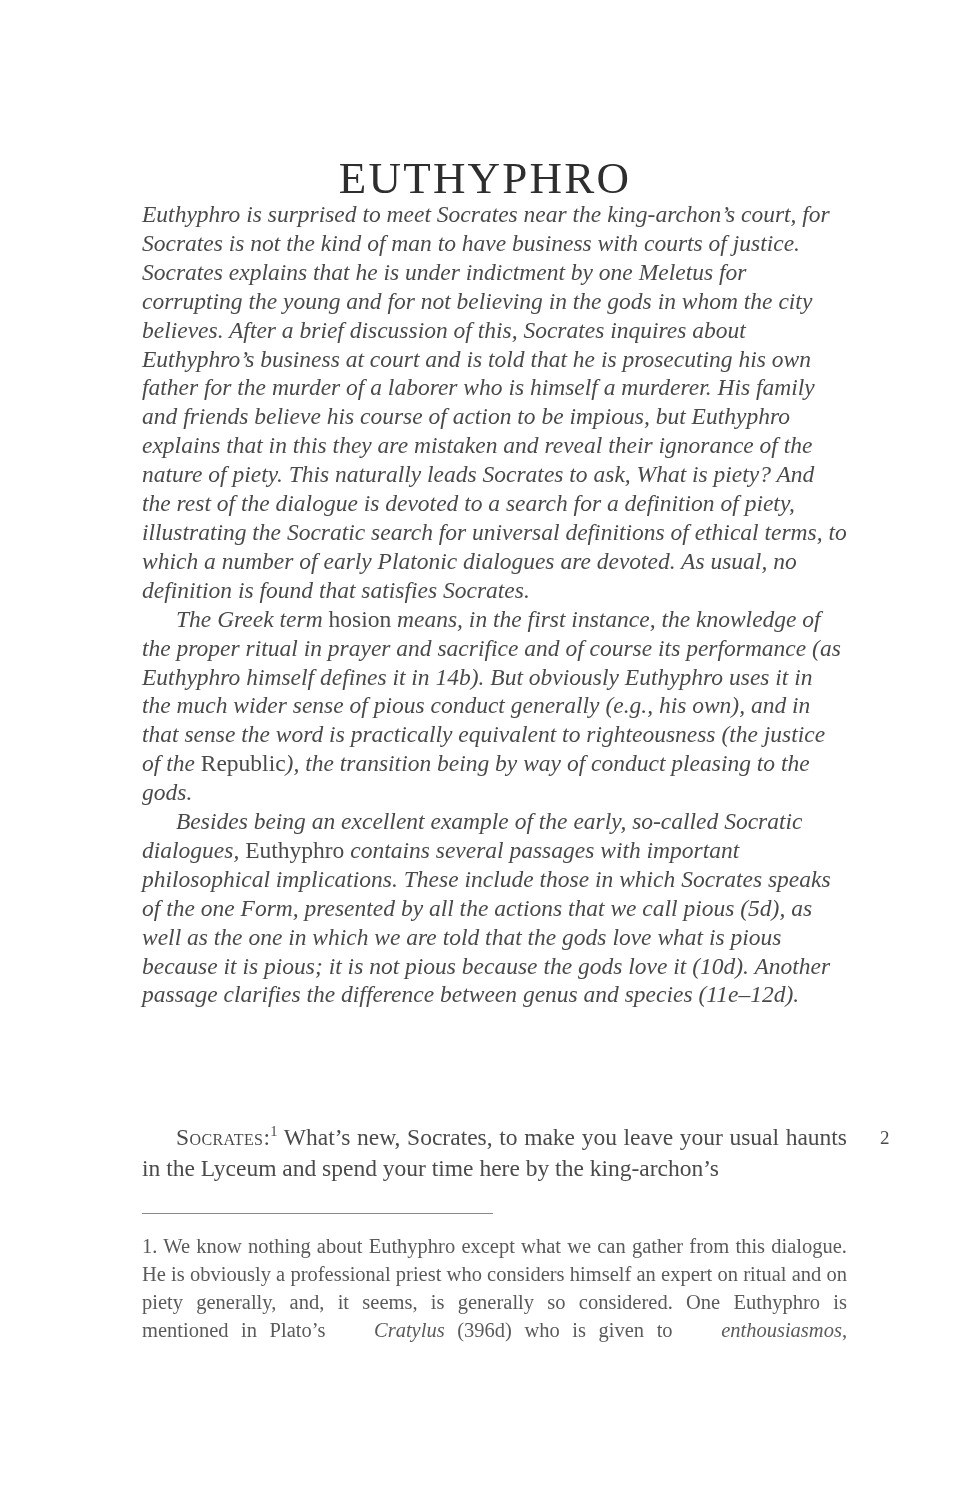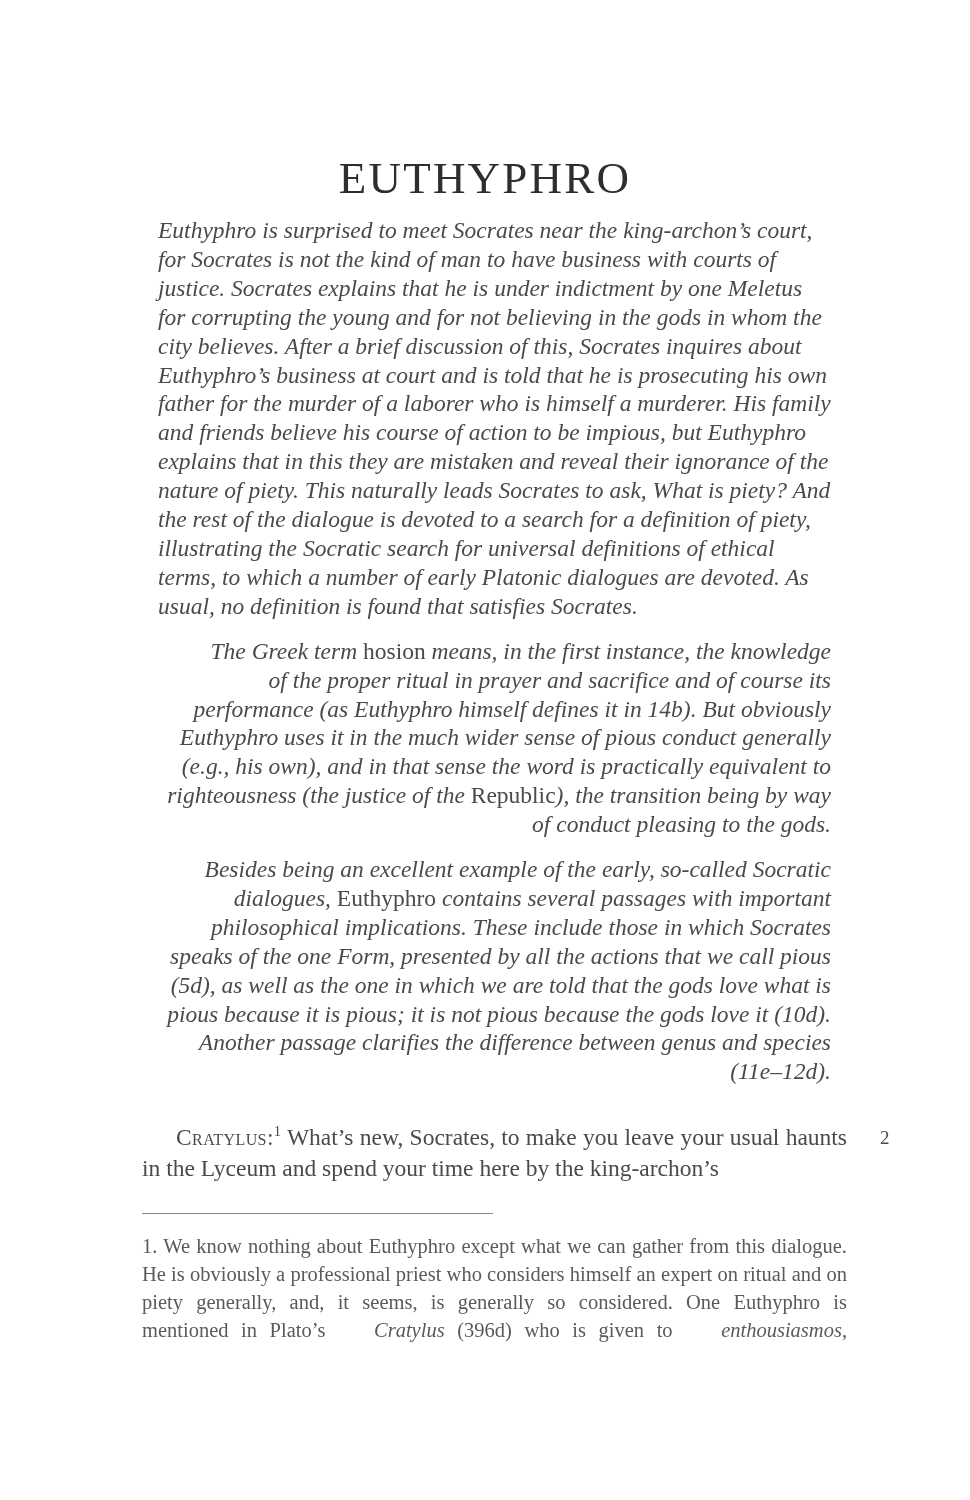--- a/index.html
+++ b/index.html
@@ -39,26 +39,25 @@
     left: 142px;
     top: 200px;
     width: 705px;
   }
 
   .intro {
     font-style: italic;
     font-size: 23.5px;
     line-height: 28.9px;
     text-align: left;
-    margin: 16px;
+    margin: 0;
     color: #4a4a4a;
   }
   .intro + .intro {
     text-indent: 34px;
-    text-align: right;
   }
   
   .intro .rm {
     font-style: normal;
   }
 
   
   .dialogue {
     position: absolute;
     left: 142px;
@@ -136,21 +135,21 @@
   <div class="textcol">
 
     <p class="intro">Euthyphro is surprised to meet Socrates near the king-archon’s court, for Socrates is not the kind of man to have business with courts of justice. Socrates explains that he is under indictment by one Meletus for corrupting the young and for not believing in the gods in whom the city believes. After a brief discussion of this, Socrates inquires about Euthyphro’s business at court and is told that he is prosecuting his own father for the murder of a laborer who is himself a murderer. His family and friends believe his course of action to be impious, but Euthyphro explains that in this they are mistaken and reveal their ignorance of the nature of piety. This naturally leads Socrates to ask, What is piety? And the rest of the dialogue is devoted to a search for a definition of piety, illustrating the Socratic search for universal definitions of ethical terms, to which a number of early Platonic dialogues are devoted. As usual, no definition is found that satisfies Socrates.</p>
 
     <p class="intro"><span>The Greek term </span><span class="rm">hosion</span><span> means, in the first instance, the knowledge of the proper ritual in prayer and sacrifice and of course its performance (as Euthyphro himself defines it in 14b). But obviously Euthyphro uses it in the much wider sense of pious conduct generally (e.g., his own), and in that sense the word is practically equivalent to righteousness (the justice of the </span><span class="rm">Republic</span><span>), the transition being by way of conduct pleasing to the gods.</span></p>
 
     <p class="intro"><span>Besides being an excellent example of the early, so-called Socratic dialogues, </span><span class="rm">Euthyphro</span><span> contains several passages with important philosophical implications. These include those in which Socrates speaks of the one Form, presented by all the actions that we call pious (5d), as well as the one in which we are told that the gods love what is pious because it is pious; it is not pious because the gods love it (10d). Another passage clarifies the difference between genus and species (11e–12d).</span></p>
 
   </div>
 
-  <p class="dialogue"><span class="speaker">Cratylus:</span><sup class="fnref">1</sup><span> What’s new, Socrates, to make you leave your usual haunts in the Lyceum and spend your time here by the king-archon’s</span></p>
+  <p class="dialogue"><span class="speaker">Socrates:</span><sup class="fnref">1</sup><span> What’s new, Socrates, to make you leave your usual haunts in the Lyceum and spend your time here by the king-archon’s</span></p>
 
   <div class="stephanus">2</div>
 
   <div class="fn-rule"></div>
 
   <p class="footnote"><span>1. We know nothing about Euthyphro except what we can gather from this dialogue. He is obviously a professional priest who considers himself an expert on ritual and on piety generally, and, it seems, is generally so considered. One Euthyphro is mentioned in Plato’s </span><span class="it">Cratylus</span><span> (396d) who is given to </span><span class="it">enthousiasmos</span><span>, inspiration or possession, but we cannot be sure that it is the same person.</span></p>
 
   <div class="folio">1</div>
 
 </div>

